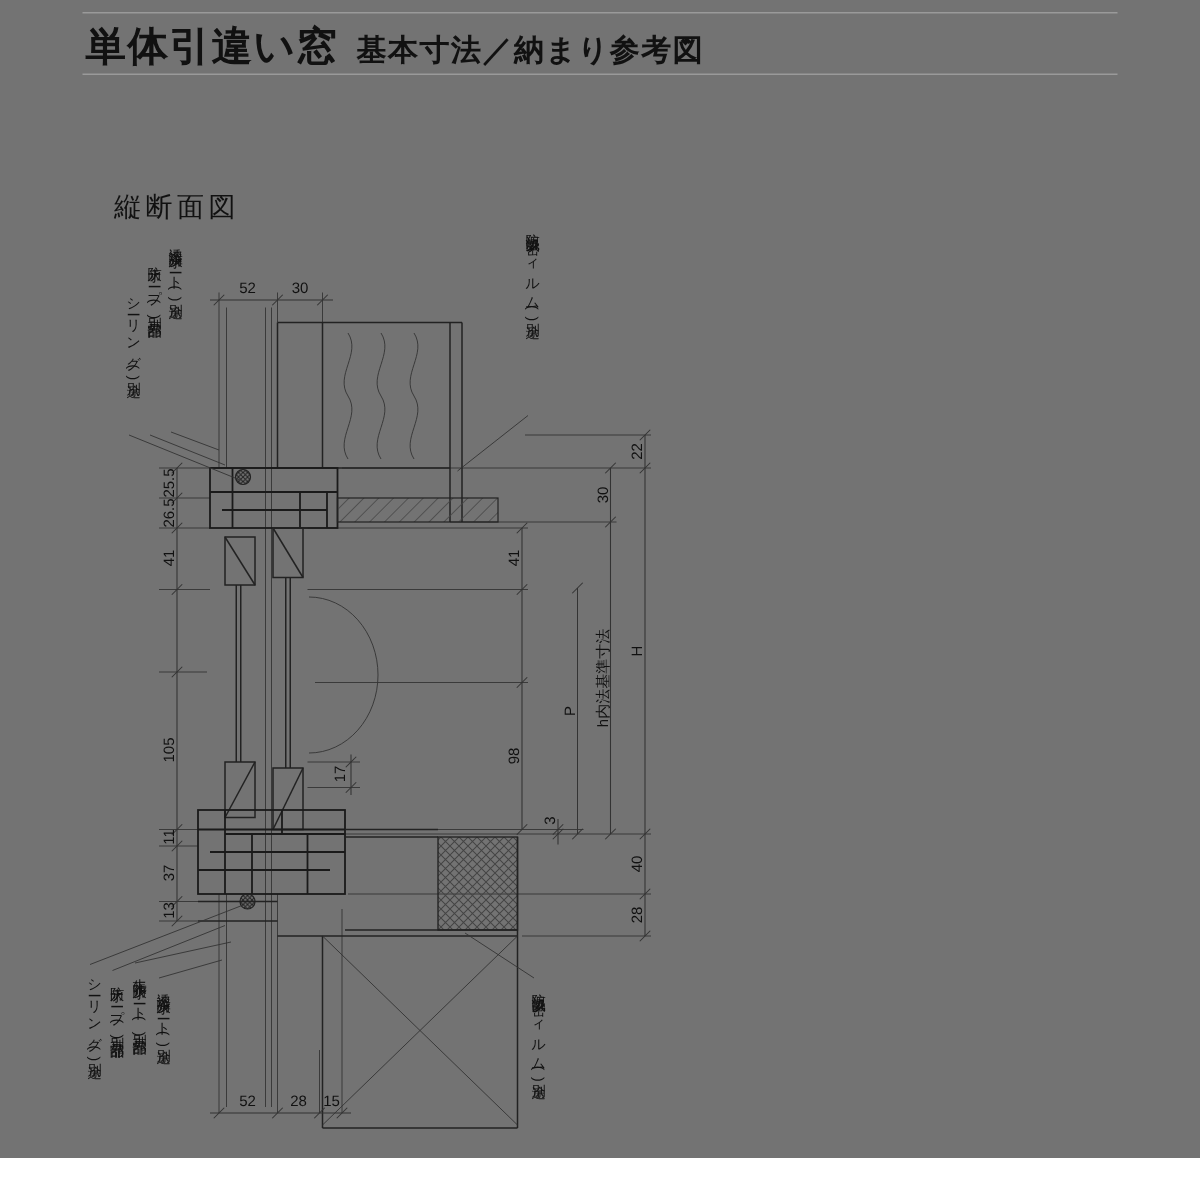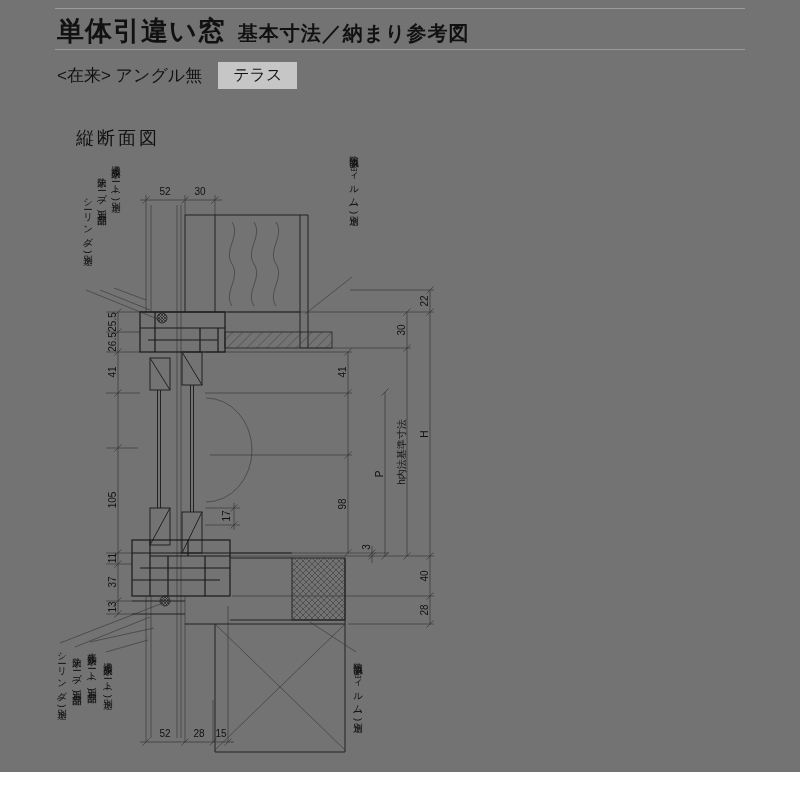--- a/index.html
+++ b/index.html
@@ -28,24 +28,20 @@
 
 <div class="page">
 
   <div class="rule rule-top"></div>
   <div class="titlebar">
     <span class="title-main">単体引違い窓</span>
     <span class="title-sub">基本寸法／納まり参考図</span>
   </div>
   <div class="rule rule-mid"></div>
 
-  <div class="specline">
-    <span>&lt;在来&gt; アングル無</span>
-    <span class="spec-badge">テラス</span>
-  </div>
 
   <div class="section-label">縦断面図</div>
 
   <svg class="drawing" width="800" height="800" viewBox="0 0 800 800">
     <defs>
       <pattern id="hatch" patternUnits="userSpaceOnUse" width="7" height="7" patternTransform="rotate(45)">
         <line x1="0" y1="0" x2="0" y2="7" stroke="#444" stroke-width="1"></line>
       </pattern>
       <pattern id="xhatch" patternUnits="userSpaceOnUse" width="6" height="6">
         <path d="M0 0 L6 6 M6 0 L0 6" stroke="#444" stroke-width="0.7" fill="none"></path>

